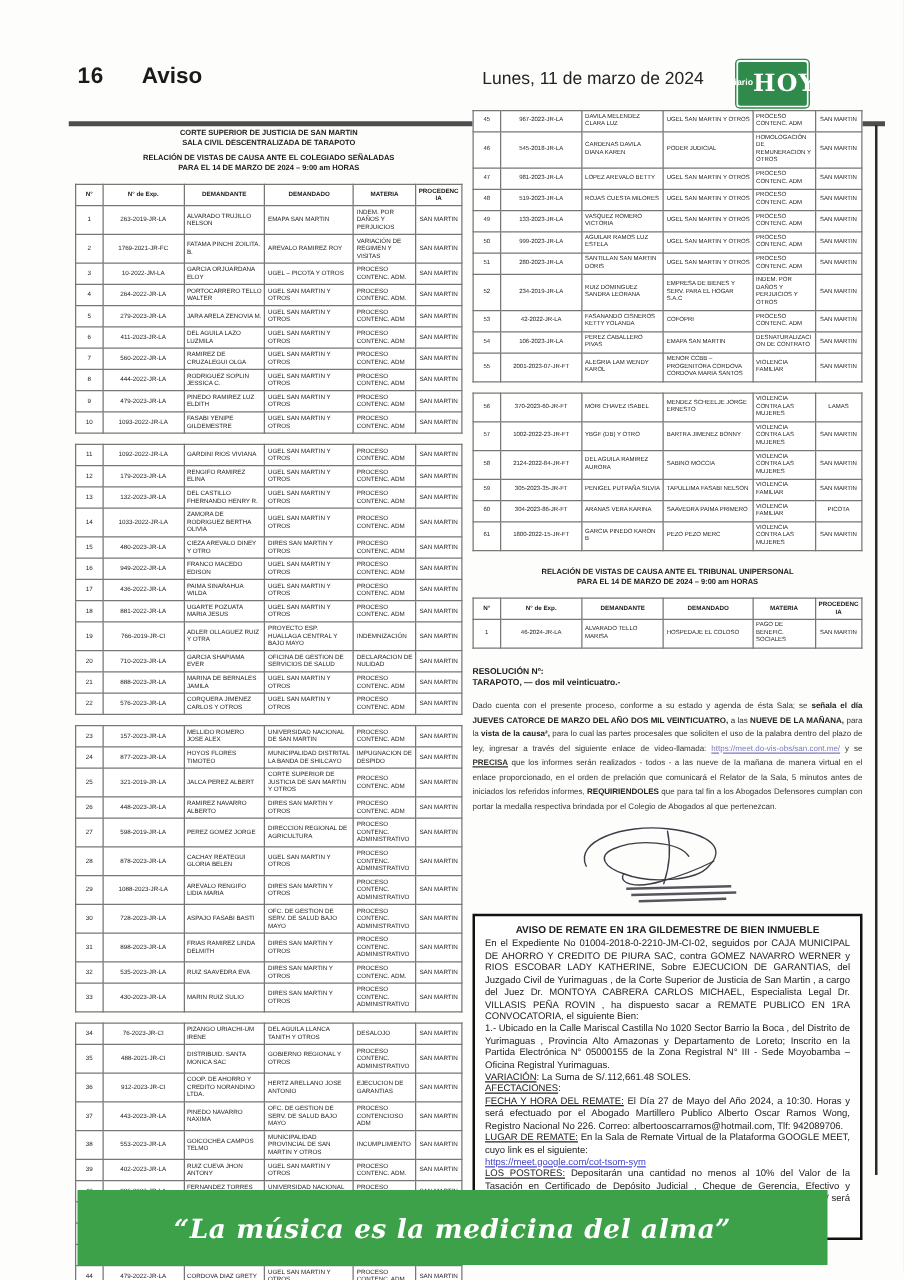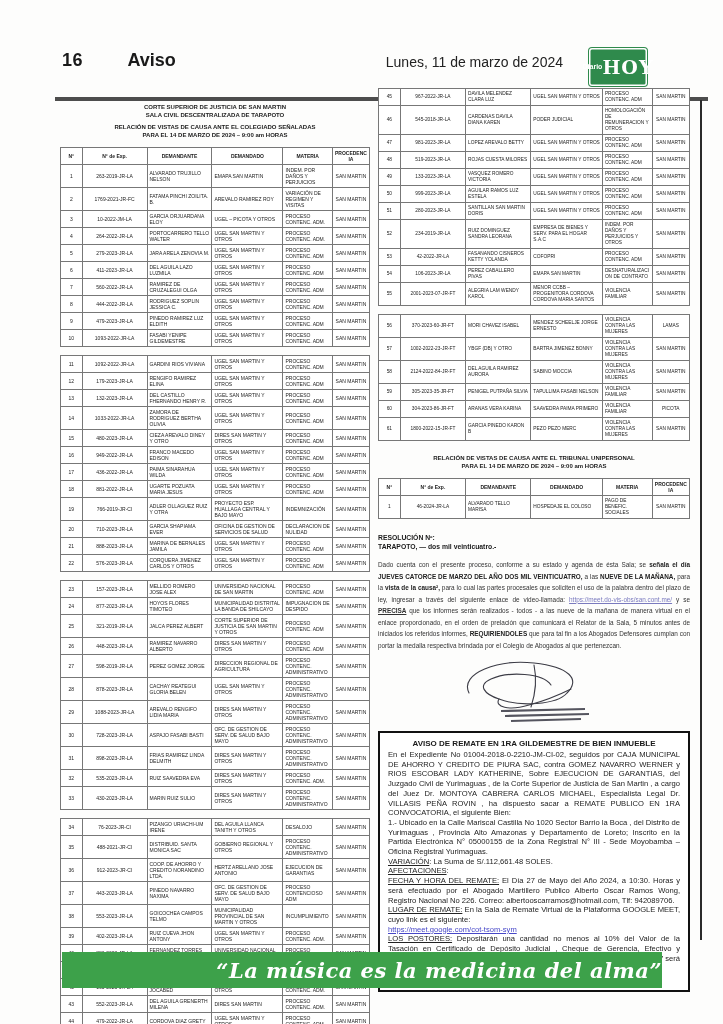--- a/index.html
+++ b/index.html
@@ -3,21 +3,21 @@
 <meta charset="utf-8">
 <style>
   * { margin:0; padding:0; box-sizing:border-box; }
   html,body { background:#e8e8e8; }
   body { font-family:"Liberation Sans", sans-serif; color:#1a1a1a; }
   .page { position:relative; width:723px; height:1024px; background:#fdfdfc; margin:0 auto; overflow:hidden; }
 
   
   .masthead { position:absolute; top:50px; left:62px; right:40px; height:42px; }
   .pageno { font-size:18px; font-weight:bold; letter-spacing:0.5px; }
-  .section-title { font-size:18px; font-weight:bold; margin-left:40px; }
+  .section-title { font-size:18px; font-weight:bold; margin-left:26px; }
   .date { position:absolute; right:120px; top:4px; font-size:14px; color:#222; font-stretch:condensed; }
   .logo { position:absolute; right:36px; top:-2px; width:58px; height:38px; background:#2f8a4c;
           border-radius:3px; display:flex; flex-direction:row; align-items:center; justify-content:center;
           box-shadow:inset 0 0 0 1.5px #fff, 0 0 0 1px #2f8a4c; }
   .logo .logo-top { color:#fff; font-size:7px; font-weight:bold; line-height:8px; }
   .logo .logo-main { color:#fff; font-size:19px; font-weight:bold; font-family:"DejaVu Serif", serif; line-height:19px; letter-spacing:1px; }
   .rule { position:absolute; top:97px; left:55px; width:613px; height:4px; background:#4d4d4d; }
   .logo-rule { position:absolute; top:97px; left:676px; width:32px; height:4px; background:#4d4d4d; }
   .scan-edge { position:absolute; top:100px; left:700px; width:2px; height:840px; background:#2b2b2b; }
 
@@ -56,22 +56,22 @@
 
   
   .notice { border:2px solid #111; margin-top:4px; padding:6px 8px 7px 8px; background:#fff; }
   .notice-title { text-align:center; font-weight:bold; font-size:8px; line-height:10px; margin-bottom:1px; }
   .notice p { font-size:7.6px; line-height:9.7px; text-align:justify; color:#222; }
   .notice p .lbl { text-decoration:underline; }
   .notice p.center { text-align:center; }
   .notice p .link, .notice p.linkline { color:#4747c8; text-decoration:underline; word-break:break-all; }
 
   
-  .banner { position:absolute; top:952px; left:62px; width:600px; height:36px; background:#3da14a;
-            display:flex; align-items:center; justify-content:flex-end; }
+  .banner { position:absolute; top:952px; left:62px; width:600px; height:60px; background:#3da14a;
+            display:flex; align-items:center; justify-content:center; }
   .banner .quote { color:#fff; font-family:"DejaVu Serif", serif; font-weight:bold; font-style:italic; font-size:21px; letter-spacing:0.5px; }
 </style>
 </head>
 <body>
 
 <div class="page">
 
   <div class="masthead">
     <span class="pageno">16</span>
     <span class="section-title">Aviso</span>

